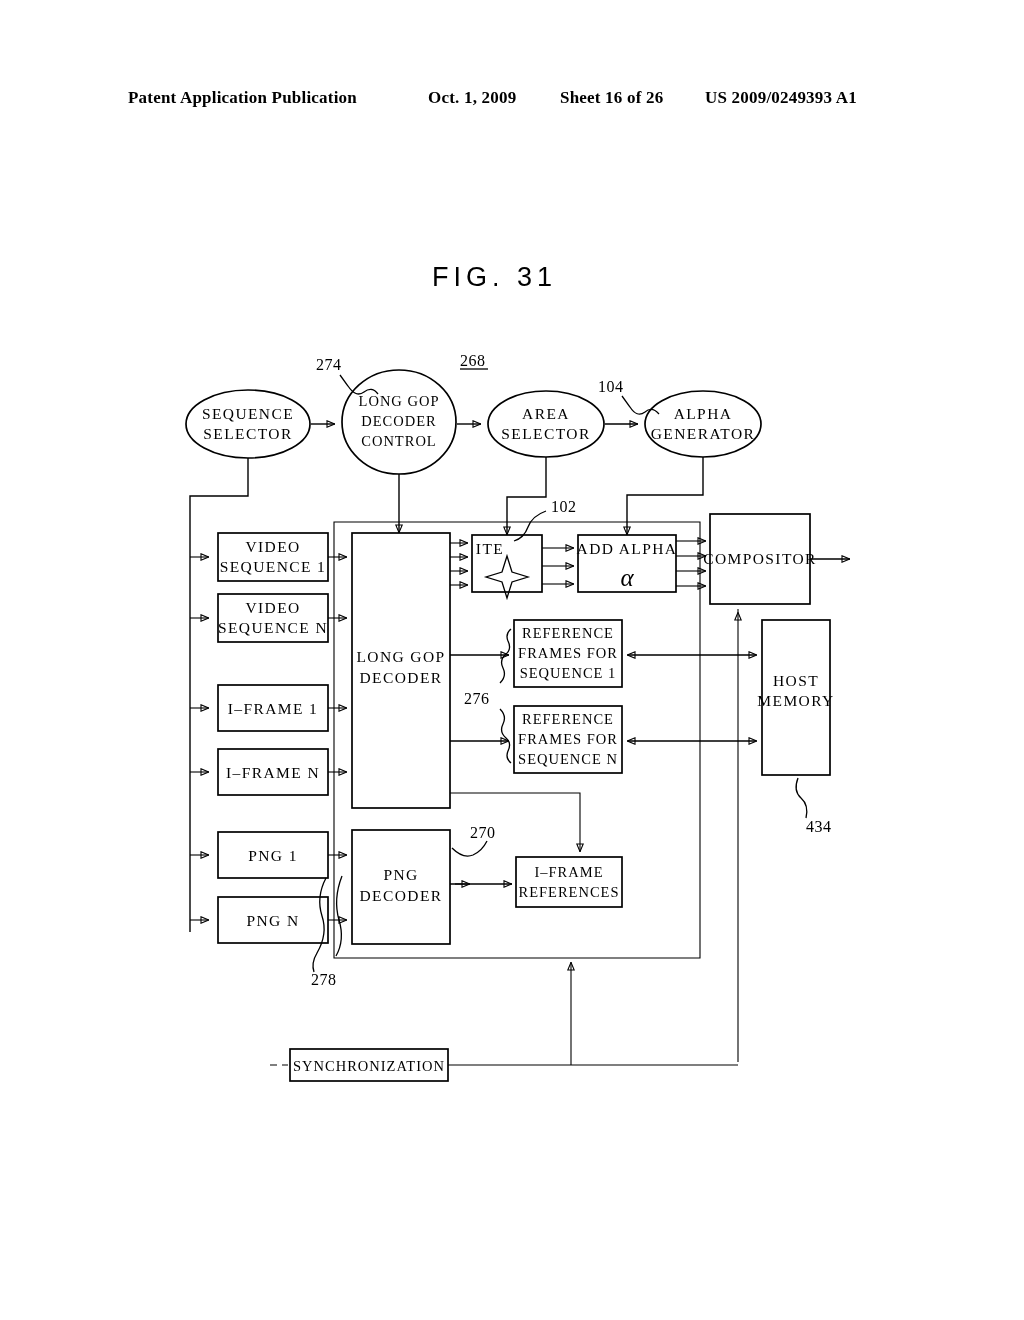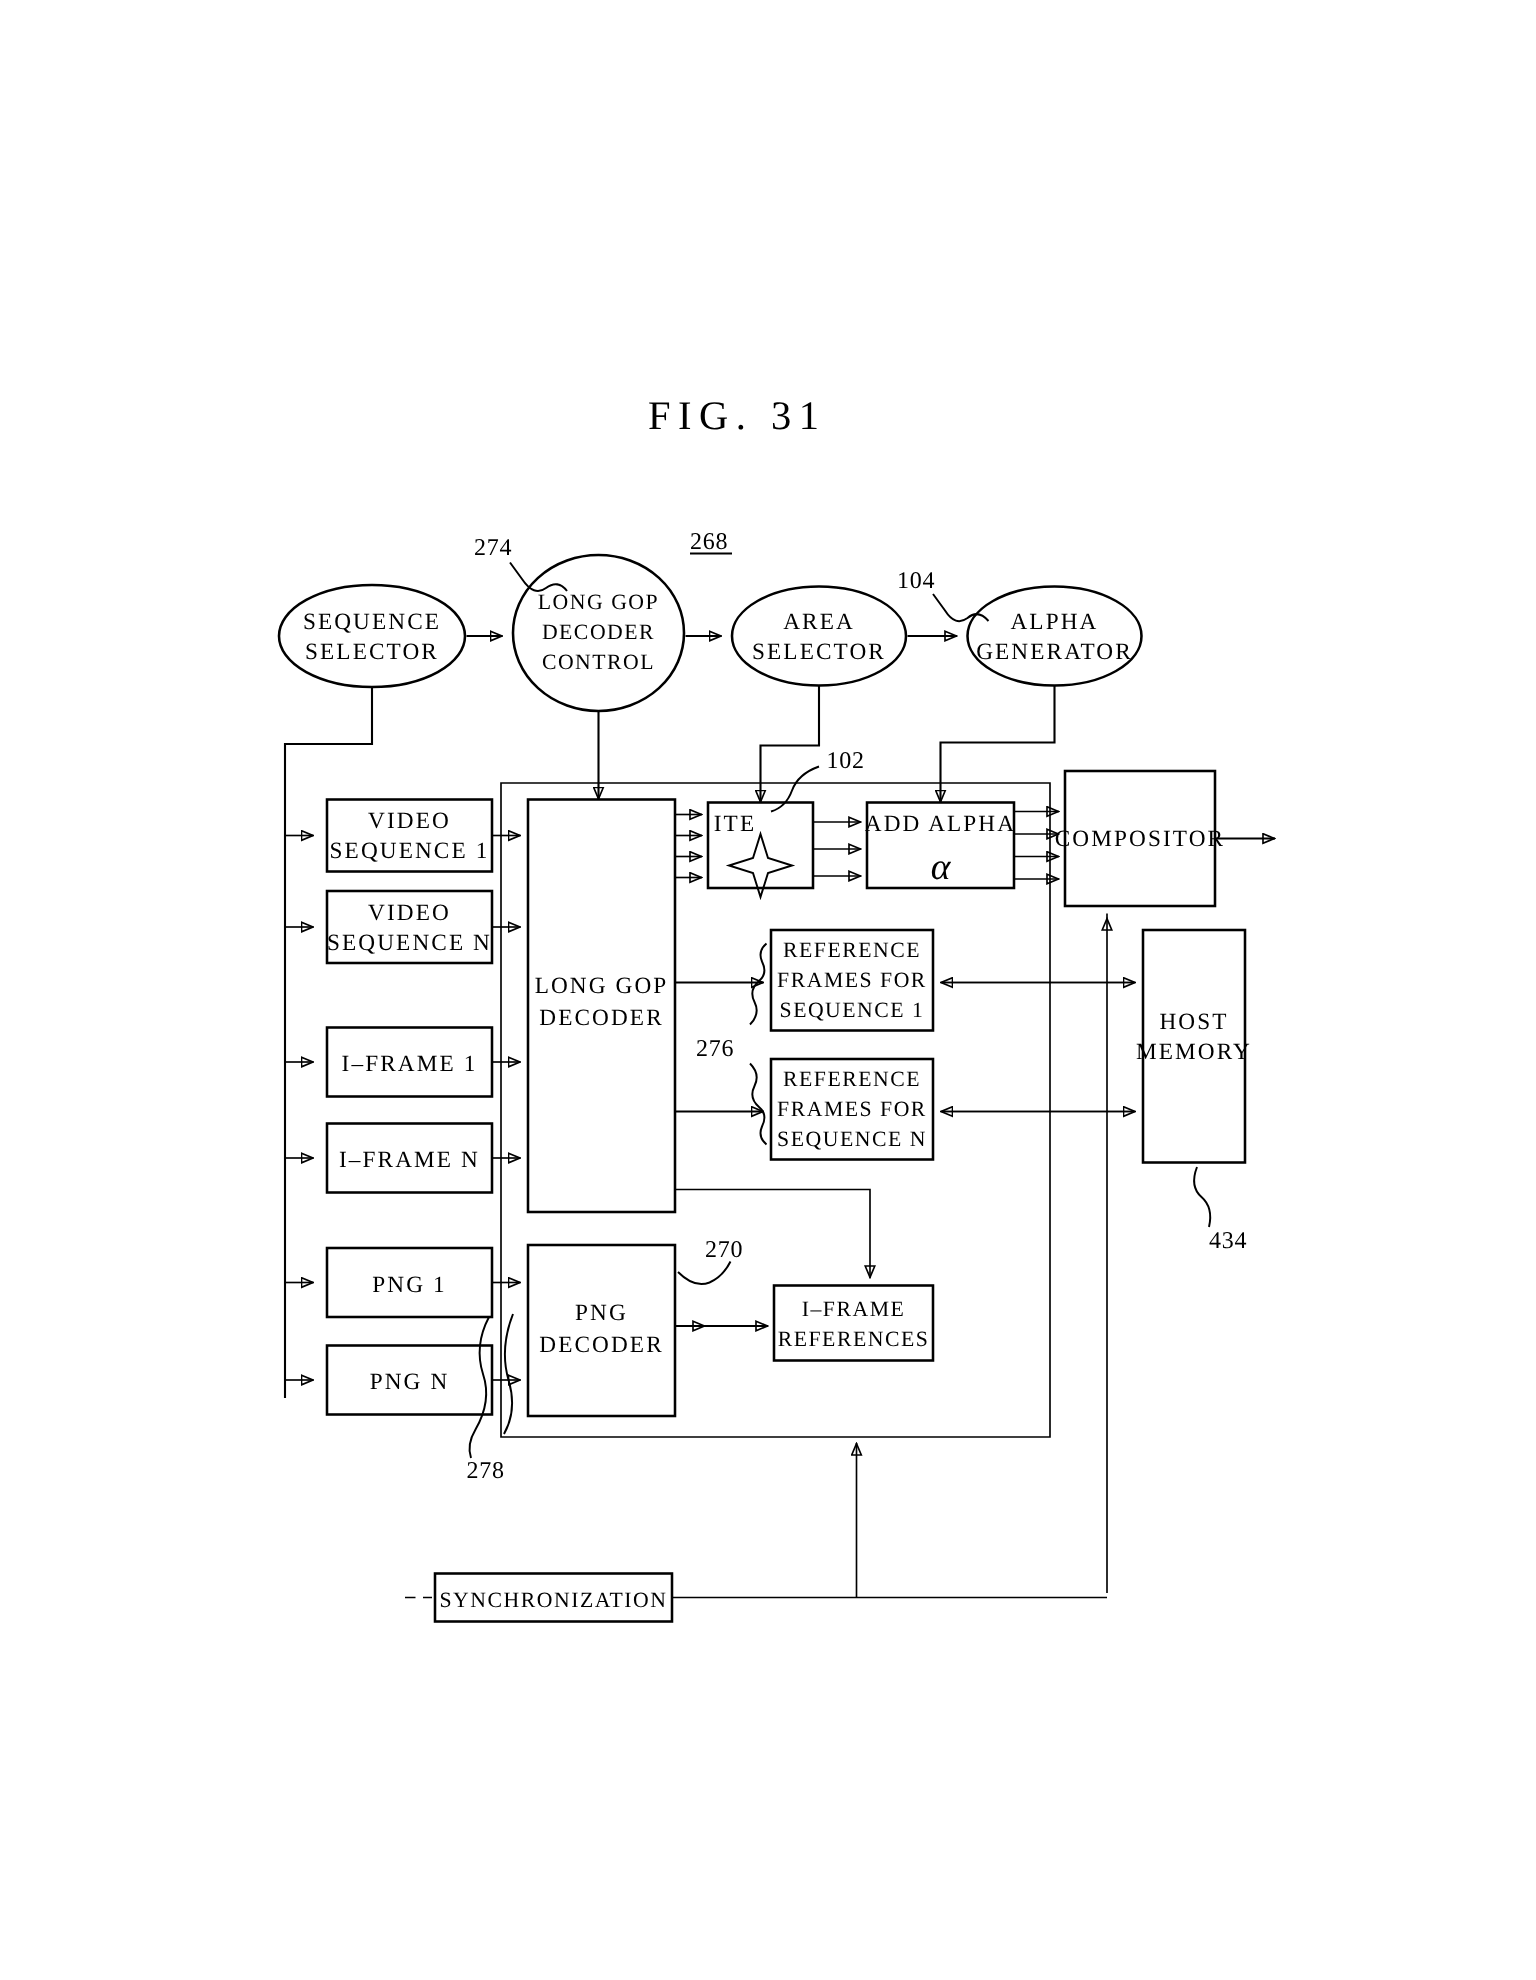--- a/index.html
+++ b/index.html
@@ -8,40 +8,46 @@
 
   
   .hdr{position:absolute;top:88px;left:0;width:1024px;height:24px;}
   .hdr span{position:absolute;font-weight:bold;font-size:17px;letter-spacing:.2px;white-space:nowrap;}
   .hdr .h1{left:128px;top:0;}
   .hdr .h2{left:428px;top:0;}
   .hdr .h3{left:560px;top:0;}
   .hdr .h4{left:705px;top:0;}
 
   
-  .figtitle{position:absolute;left:432px;top:262px;font-family:Liberation Serif, serif;
+  .figtitle{position:absolute;left:432px;top:262px;font-family:Liberation Sans, sans-serif;
             font-size:27px;letter-spacing:5px;font-weight:400;}
 
   
   svg#diagram{position:absolute;left:0;top:0;width:1024px;height:1320px;}
   svg#diagram text{font-family:"Liberation Serif",serif;fill:#000;}
   .blabel{font-size:15.5px;letter-spacing:1.4px;text-anchor:middle;}
   .blabel.sm{font-size:14.5px;letter-spacing:1px;}
   .reflbl{font-size:16px;letter-spacing:.5px;}
   .shape{fill:none;stroke:#000;stroke-width:1.7;}
   .shape.thin{stroke-width:1.3;}
   .wire{fill:none;stroke:#000;stroke-width:1.4;}
   .wire.thin{stroke-width:1.1;}
   .lead{fill:none;stroke:#000;stroke-width:1.3;}
 </style>
 </head>
 <body>
 
 <div id="page">
 
+  <div class="hdr">
+    <span class="h1">Patent Application Publication</span>
+    <span class="h2">Oct. 1, 2009</span>
+    <span class="h3">Sheet 16 of 26</span>
+    <span class="h4">US 2009/0249393 A1</span>
+  </div>
 
   <div class="figtitle">FIG. 31</div>
 
   <svg id="diagram" viewBox="0 0 1024 1320">
     <defs>
       <marker id="ah" markerWidth="11" markerHeight="9" refX="10.4" refY="4.5" orient="auto" markerUnits="userSpaceOnUse">
         <path d="M0.6,0.8 L10,4.5 L0.6,8.2 Z" fill="none" stroke="#000" stroke-width="1.2"></path>
       </marker>
       <marker id="ahs" markerWidth="9" markerHeight="8" refX="8.6" refY="4" orient="auto" markerUnits="userSpaceOnUse">
         <path d="M0.6,0.8 L8.2,4 L0.6,7.2 Z" fill="none" stroke="#000" stroke-width="1.1"></path>

